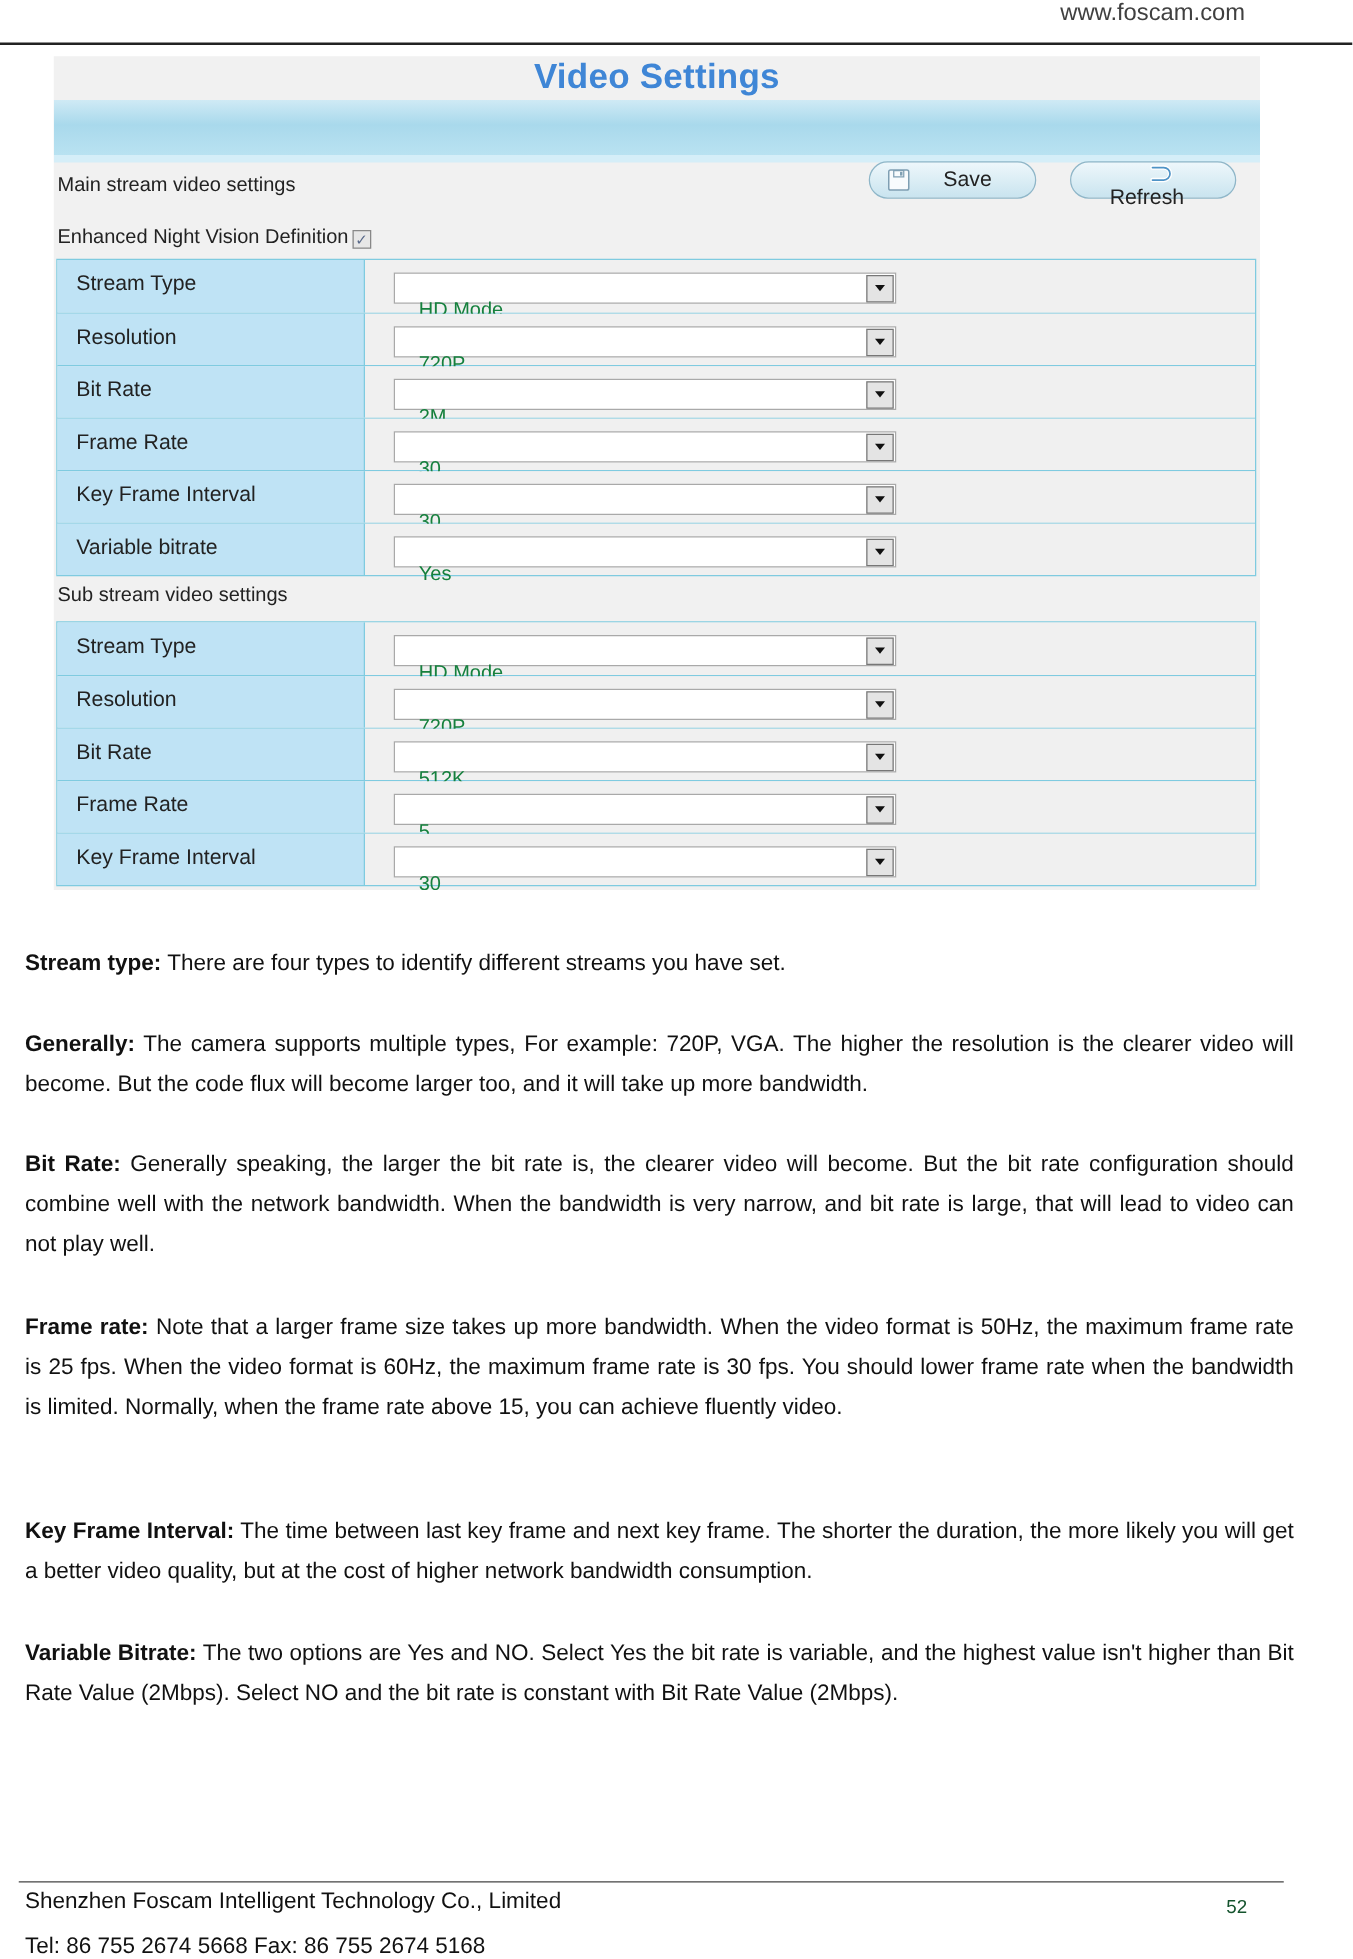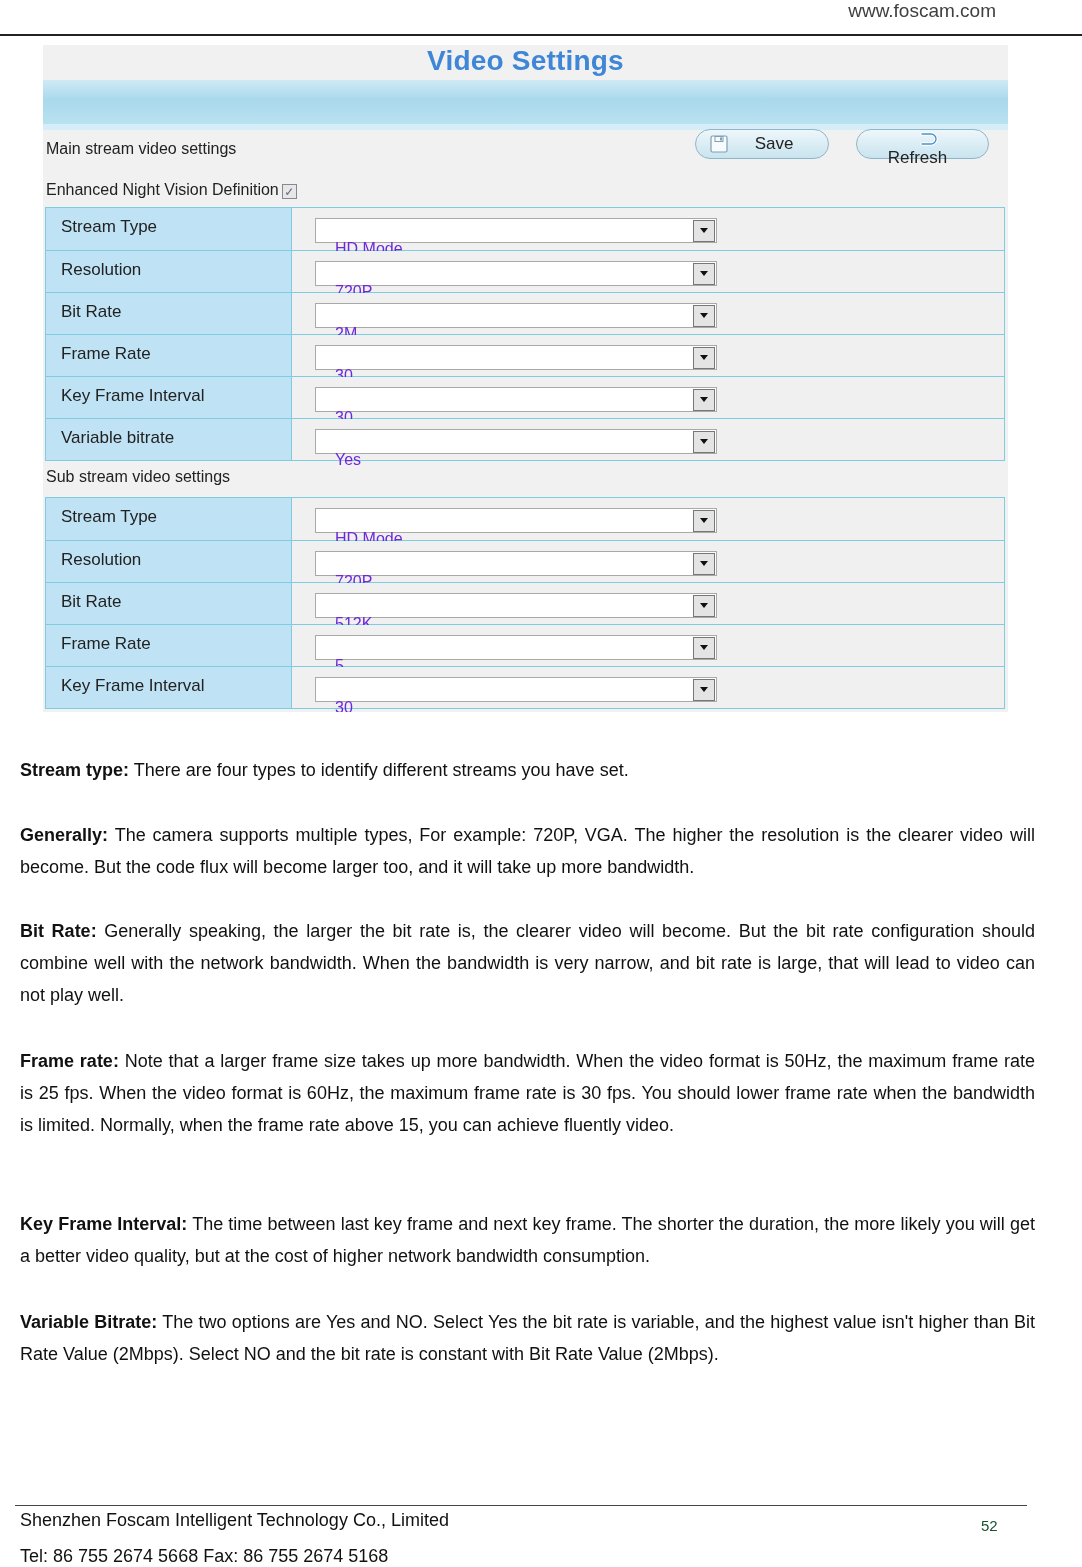--- a/index.html
+++ b/index.html
@@ -29,21 +29,21 @@
               display: flex; align-items: center; justify-content: center; font-size: 12px; color: #5a6a8a; }
 
   .settings-table { position: absolute; left: 2px; width: 960px; border: 1.5px solid #7fcbe0; background: #f0f0f0; }
   .s-row { display: flex; height: 42px; border-top: 1.5px solid #7fcbe0; }
   .s-row:first-child { border-top: none; }
   .s-label { width: 246px; background: #bfe3f5; border-right: 1.5px solid #7fcbe0;
              padding-left: 15px; font-size: 17px; color: #222; line-height: 38px; }
   .s-cell { flex: 1; position: relative; background: #f0f0f0; }
   .select { position: absolute; left: 23px; top: 10px; width: 402px; height: 25px; background: #fff;
             border: 1px solid #a9a9a9; display: flex; align-items: center; cursor: pointer; }
-  .select .val { flex: 1; padding-left: 19px; font-size: 16px; color: #6d28d9; margin-top: 37px; }
+  .select .val { flex: 1; padding-left: 19px; font-size: 16px; color: #15803d; margin-top: 37px; }
   .select .arrow { width: 22px; height: 22px; margin-right: 1px; border: 1px solid #777; background: #e4e4e4;
                    display: flex; align-items: center; justify-content: center; }
   .arrow-tri { width: 0; height: 0; border-left: 4px solid transparent; border-right: 4px solid transparent; border-top: 5px solid #111; }
 
   
   .para { position: absolute; left: 20px; width: 1015px; font-size: 18px; line-height: 32px; color: #111; text-align: justify; }
   .para b { font-weight: bold; }
 
   .footer-rule { position: absolute; top: 1505px; left: 15px; width: 1012px; height: 1.2px; background: #444; }
   .footer-company { position: absolute; top: 1510px; left: 20px; font-size: 18px; color: #111; }

